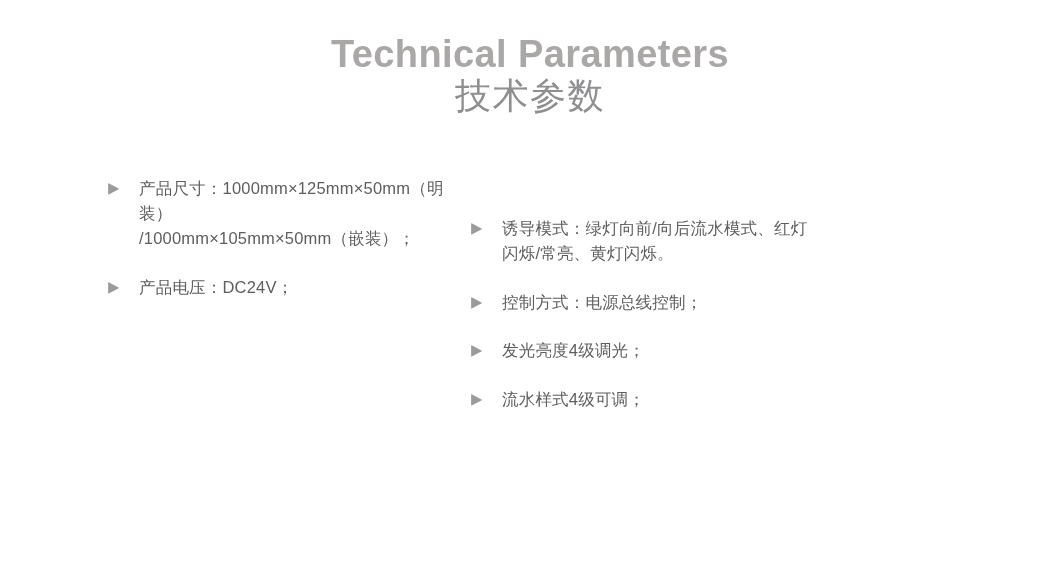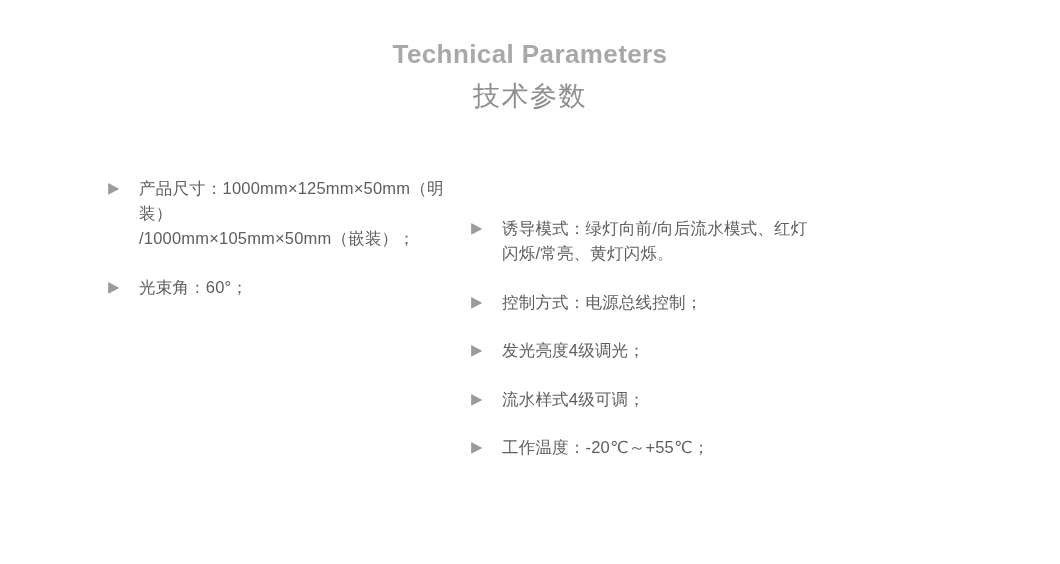--- a/index.html
+++ b/index.html
@@ -22,30 +22,30 @@
     box-sizing: border-box;
   }
 
   
   .header {
     text-align: center;
     padding-top: 34px;
   }
   .title-en {
     font-family: "Liberation Sans", "DejaVu Sans", sans-serif;
-    font-size: 26px;
+    font-size: 38px;
     font-weight: bold;
     letter-spacing: 0.4px;
     color: #aaa7a7;
     line-height: 40px;
     margin: 0;
   }
   .title-cn {
     font-family: "Liberation Sans", "DejaVu Sans", sans-serif;
-    font-size: 27px;
+    font-size: 36px;
     font-weight: normal;
     letter-spacing: 1.5px;
     color: #8f8f92;
     line-height: 38px;
     margin: 3px 0 0 0;
   }
 
   
   .specs {
     position: absolute;
@@ -129,21 +129,21 @@
           <span class="spec-text">产品尺寸：1000mm×125mm×50mm（明装）
 /1000mm×105mm×50mm（嵌装）；</span>
         </div>
         <div class="spec-item">
           <span class="bullet">
             <svg width="13" height="12" viewBox="0 0 13 12" aria-hidden="true">
               <path d="M1.5 0.6 L11.6 5.9 L1.5 11.2 Z" fill="#9b9b9e"></path>
               <path d="M1.5 0.6 L11.6 5.9 L1.5 11.2 Z" fill="none" stroke="#8d8d90" stroke-width="0.6"></path>
             </svg>
           </span>
-          <span class="spec-text">光束角：60°；</span>
+          <span class="spec-text">产品电压：DC24V；</span>
         </div>
       </div>
     <div class="col col-right" id="col-right">
         <div class="spec-item wrapped">
           <span class="bullet">
             <svg width="13" height="12" viewBox="0 0 13 12" aria-hidden="true">
               <path d="M1.5 0.6 L11.6 5.9 L1.5 11.2 Z" fill="#9b9b9e"></path>
               <path d="M1.5 0.6 L11.6 5.9 L1.5 11.2 Z" fill="none" stroke="#8d8d90" stroke-width="0.6"></path>
             </svg>
           </span>
@@ -170,25 +170,16 @@
         </div>
         <div class="spec-item">
           <span class="bullet">
             <svg width="13" height="12" viewBox="0 0 13 12" aria-hidden="true">
               <path d="M1.5 0.6 L11.6 5.9 L1.5 11.2 Z" fill="#9b9b9e"></path>
               <path d="M1.5 0.6 L11.6 5.9 L1.5 11.2 Z" fill="none" stroke="#8d8d90" stroke-width="0.6"></path>
             </svg>
           </span>
           <span class="spec-text">流水样式4级可调；</span>
         </div>
-        <div class="spec-item">
-          <span class="bullet">
-            <svg width="13" height="12" viewBox="0 0 13 12" aria-hidden="true">
-              <path d="M1.5 0.6 L11.6 5.9 L1.5 11.2 Z" fill="#9b9b9e"></path>
-              <path d="M1.5 0.6 L11.6 5.9 L1.5 11.2 Z" fill="none" stroke="#8d8d90" stroke-width="0.6"></path>
-            </svg>
-          </span>
-          <span class="spec-text">工作温度：-20℃～+55℃；</span>
-        </div>
       </div>
   </div>
 
 </div>
 
 </body></html>

